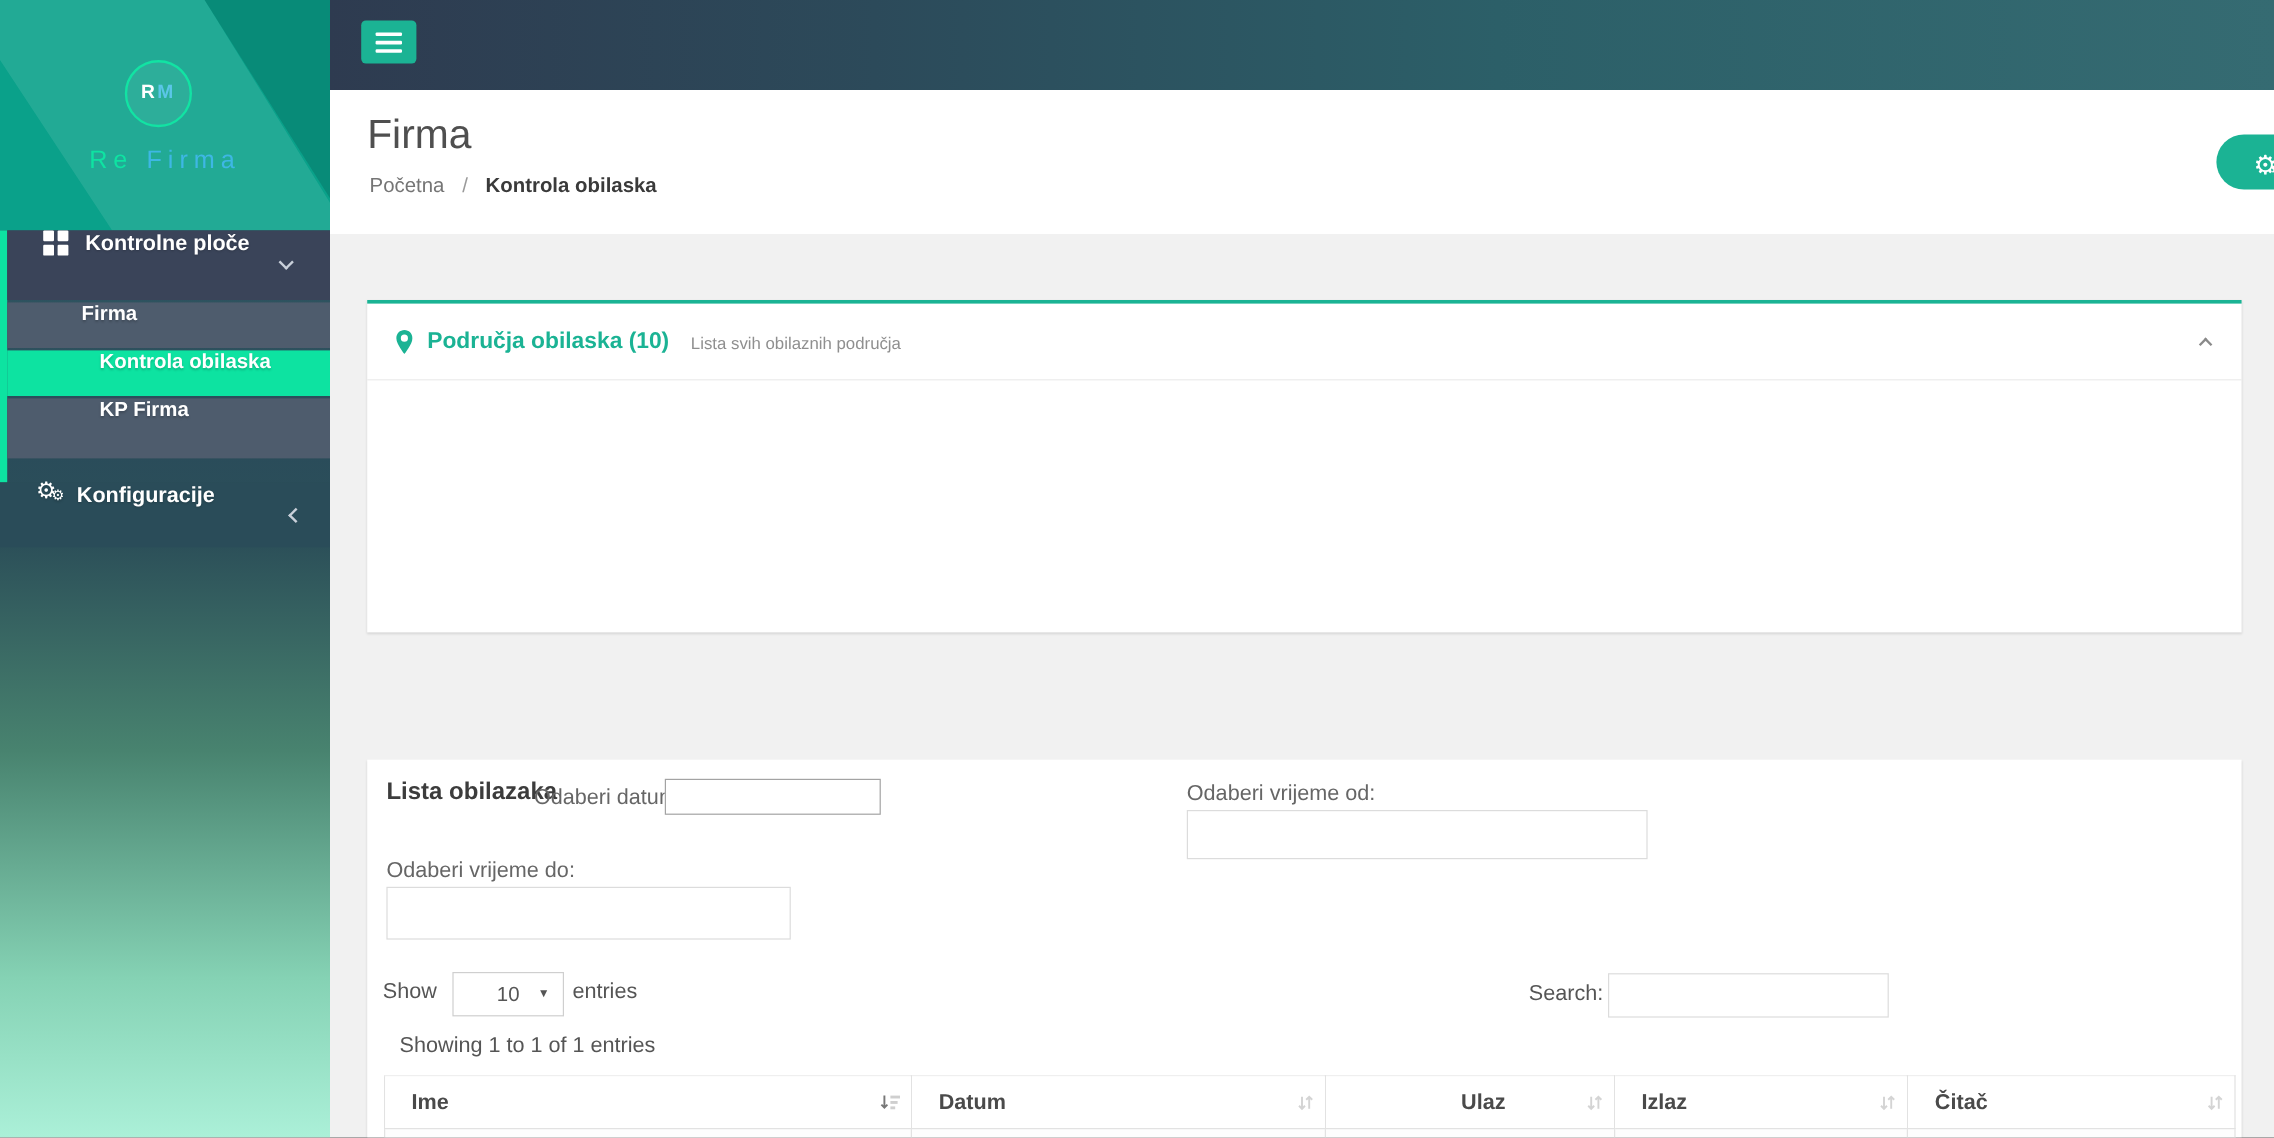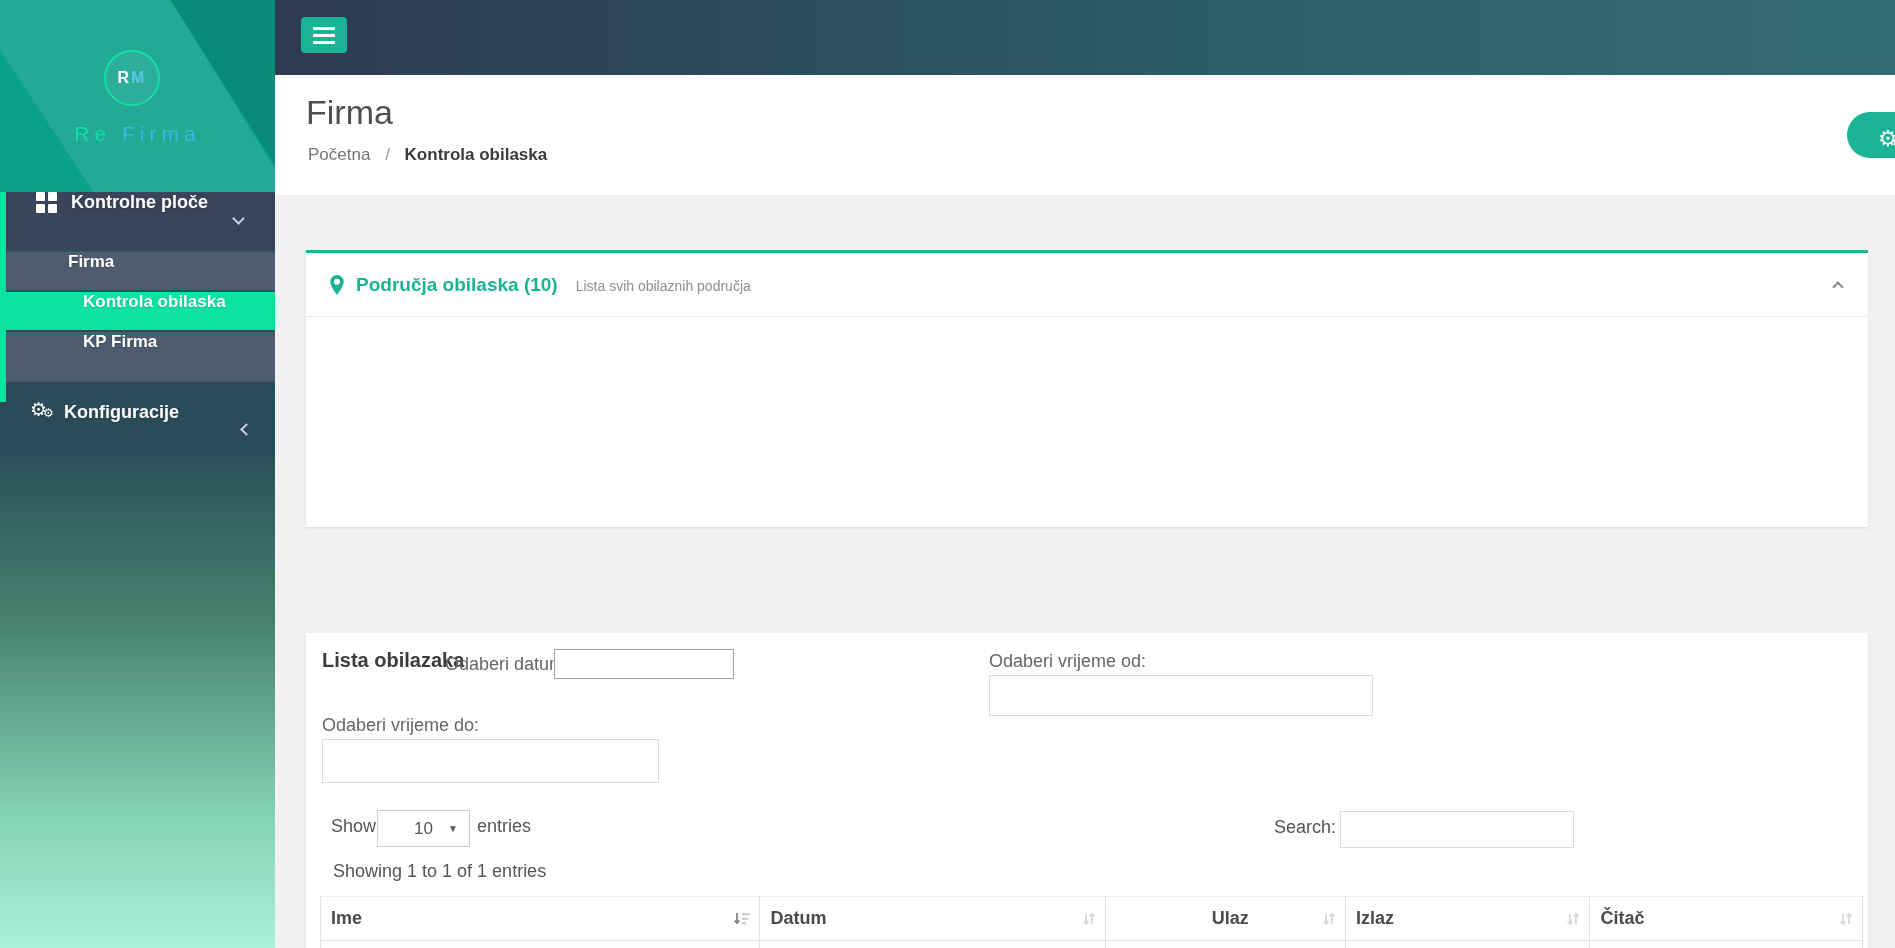--- a/index.html
+++ b/index.html
@@ -117,40 +117,40 @@
   }
   .list-title{ position:absolute; left:16px; top:16px; font-size:20px; font-weight:bold; color:#3c3c3c; }
   .flabel{ position:absolute; font-size:18px; color:#666; }
   .lab-date{ left:139px; top:21px; }
   .lab-tfrom{ left:683px; top:18px; }
   .lab-tto{ left:16px; top:82px; }
   .finput{ position:absolute; background:#fff; border:1px solid #dcdcdc; font-size:16px; padding:2px 8px; }
   .inp-date{ left:248px; top:16px; width:180px; height:30px; border-color:#a3a3a3; }
   .inp-tfrom{ left:683px; top:42px; width:384px; height:41px; }
   .inp-tto{ left:16px; top:106px; width:337px; height:44px; }
-  .lab-show{ left:25px; top:183px; color:#555; }
+  .lab-show{ left:13px; top:183px; color:#555; }
   .lab-entries{ left:171px; top:183px; color:#555; }
   .page-select{
     position:absolute; left:71px; top:177px; width:93px; height:37px;
     border:1px solid #cfcfcf; background:#fff; color:#555; font-size:17px;
     display:flex; align-items:center; justify-content:center; cursor:pointer;
   }
   .page-select .caret{ position:absolute; right:11px; top:12px; font-size:10px; color:#555; }
   .lab-search{ left:968px; top:184px; color:#555; }
   .inp-search{ left:1034px; top:178px; width:234px; height:37px; }
   .export-group{ position:absolute; left:1274px; top:178px; height:37px; display:flex; }
   .export-group button{
     height:37px; background:#fff; border:1px solid #cfcfcf; color:#555;
     font-size:16px; padding:0 13px; margin-left:-1px; cursor:pointer; font-family:"Liberation Sans", sans-serif;
   }
   .showing-text{ position:absolute; left:27px; top:228px; font-size:18px; color:#555; }
   .dt-table{ position:absolute; left:14px; top:263px; width:1543px; border-collapse:collapse; }
   .dt-table th{
     border:1px solid #e2e2e2; border-top:1px solid #ececec; height:44px; text-align:left;
-    font-size:18px; color:#4a4a4a; padding-left:10px; position:relative; background:#fff; cursor:pointer;
+    font-size:18px; color:#4a4a4a; padding-left:22px; position:relative; background:#fff; cursor:pointer;
   }
   .dt-table th .sort{ position:absolute; right:8px; top:14px; }
   .dt-table td{ border-left:1px solid #e2e2e2; border-right:1px solid #e2e2e2; height:22px; background:#fdfdfd; border-top:1px dotted #d5d5d5;}
   
   .pin-small{ vertical-align:middle; }
 </style>
 </head>
 <body>
 
 <div class="screen">

